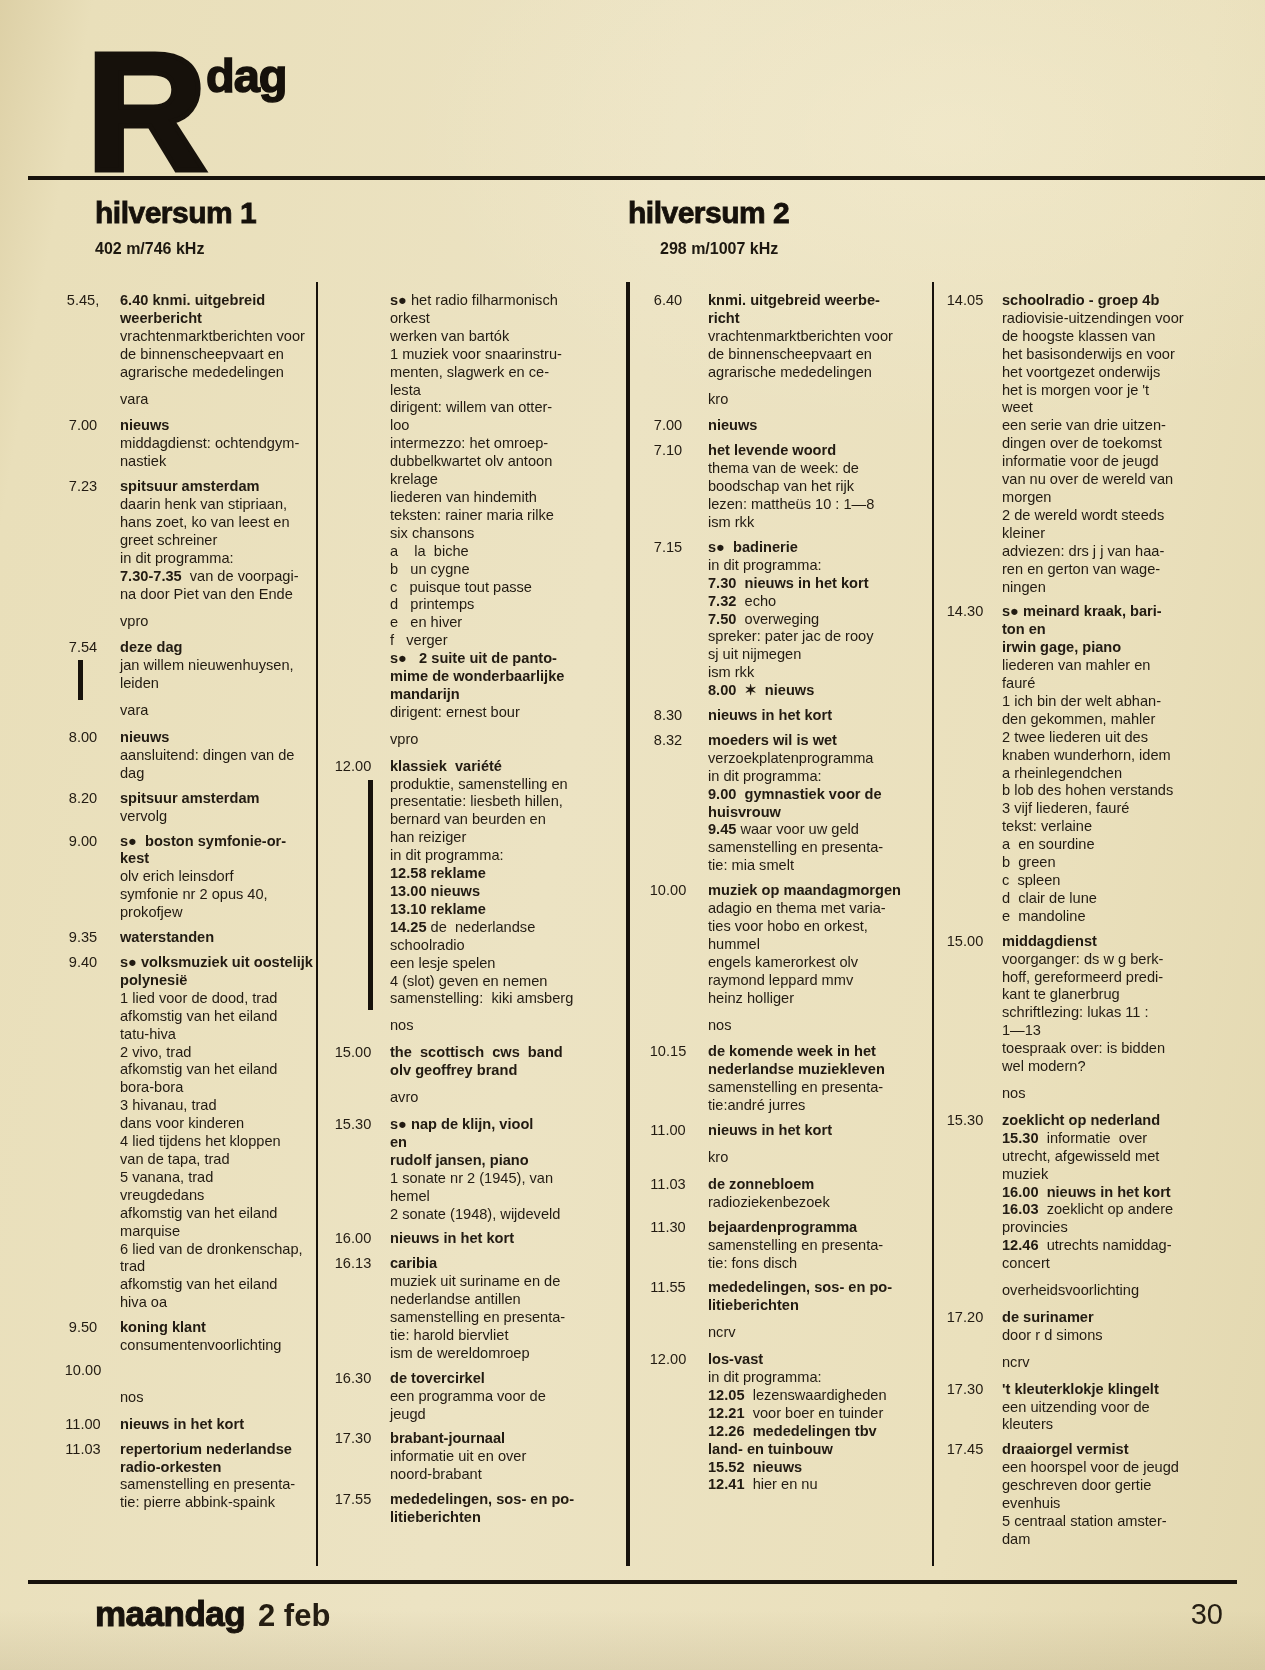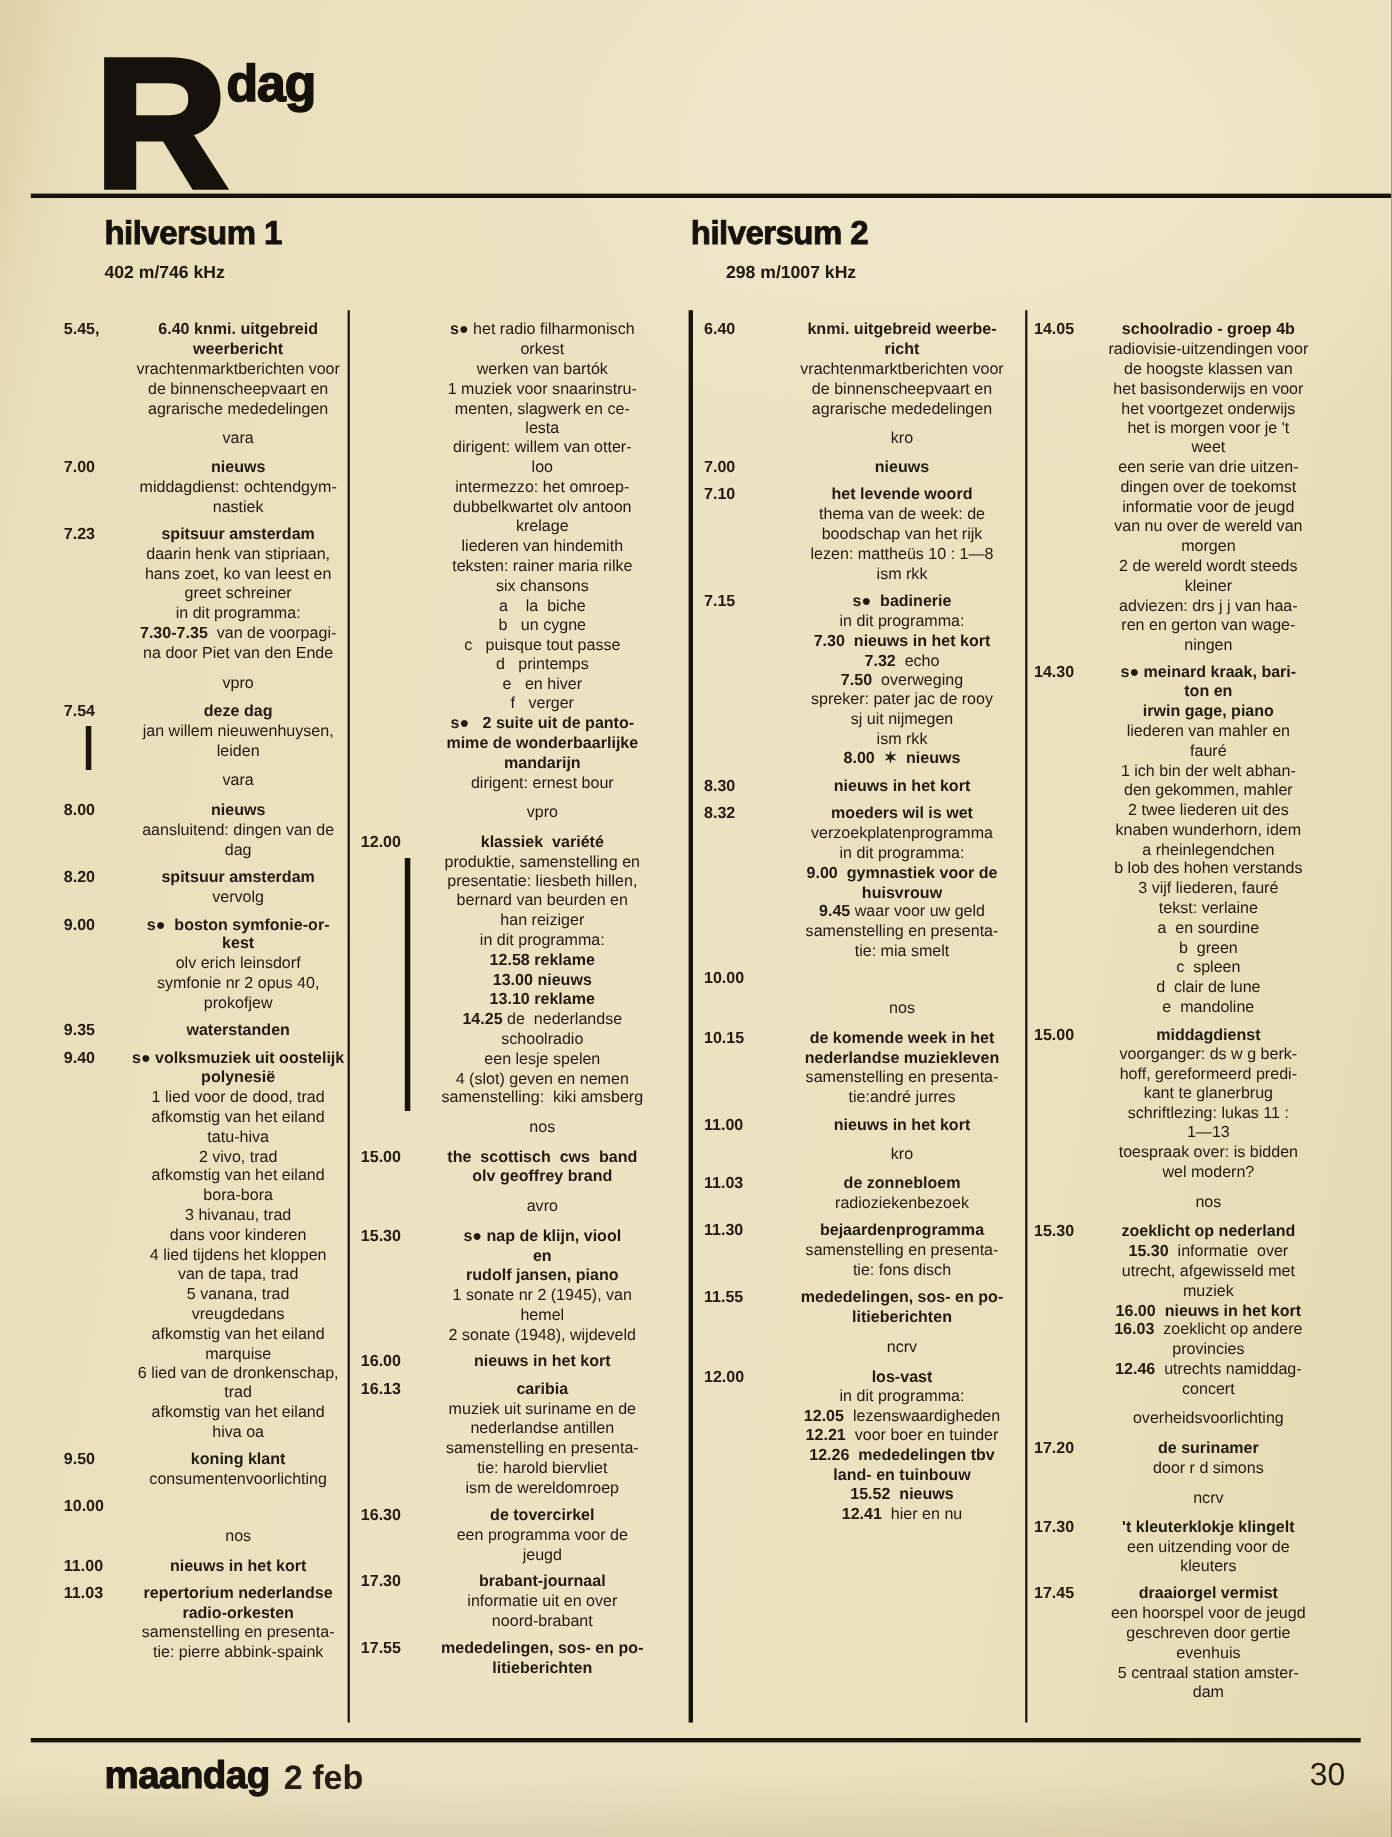--- a/index.html
+++ b/index.html
@@ -44,25 +44,25 @@
   .vdiv.d3{left:932px;}
 
   .col{position:absolute;top:292px;font-size:14.6px;line-height:17.9px;color:#221b12;}
   .col1{left:58px;width:255px;}
   .col2{left:328px;width:268px;}
   .col3{left:640px;width:292px;}
   .col4{left:940px;width:255px;}
 
   .item{position:relative;display:flex;margin:0 0 7px 0;}
   .item.net{margin:9px 0 9px 0;}
-  .time{flex:0 0 auto;text-align:left;font-weight:bold;white-space:pre;}
+  .time{flex:0 0 auto;text-align:center;font-weight:normal;white-space:pre;}
   .col1 .time,.col2 .time{width:50px;}
   .col3 .time{width:56px;}
   .col4 .time{width:50px;}
-  .body{margin-left:12px;flex:1 1 auto;text-align:center;}
+  .body{margin-left:12px;flex:1 1 auto;}
   .line{white-space:pre;}
   .b{font-weight:bold;}
   .bar{position:absolute;width:5px;background:#17120c;}
 
   .f-day{position:absolute;left:95px;top:1594px;font-size:35px;font-weight:bold;
     -webkit-text-stroke:1px #16110b;color:#16110b;letter-spacing:-.5px;}
   .f-date{position:absolute;left:258px;top:1598px;font-size:31px;font-weight:bold;color:#241d12;}
   .f-page{position:absolute;right:42px;top:1598px;font-size:29px;color:#241d12;}
 </style>
 </head>
@@ -418,20 +418,29 @@
           <div class="line">in dit programma:</div>
           <div class="line"><span class="b">9.00  gymnastiek voor de</span></div>
           <div class="line"><span class="b">huisvrouw</span></div>
           <div class="line"><span class="b">9.45</span> waar voor uw geld</div>
           <div class="line">samenstelling en presenta-</div>
           <div class="line">tie: mia smelt</div>
         </div>
       </div>
       <div class="item">
         <span class="time">10.00</span>
+        <div class="body">
+          <div class="line"><span class="b">muziek op maandagmorgen</span></div>
+          <div class="line">adagio en thema met varia-</div>
+          <div class="line">ties voor hobo en orkest,</div>
+          <div class="line">hummel</div>
+          <div class="line">engels kamerorkest olv</div>
+          <div class="line">raymond leppard mmv</div>
+          <div class="line">heinz holliger</div>
+        </div>
       </div>
       <div class="item net">
         <span class="time"></span>
         <div class="body">
           <div class="line">nos</div>
         </div>
       </div>
       <div class="item">
         <span class="time">10.15</span>
         <div class="body">

